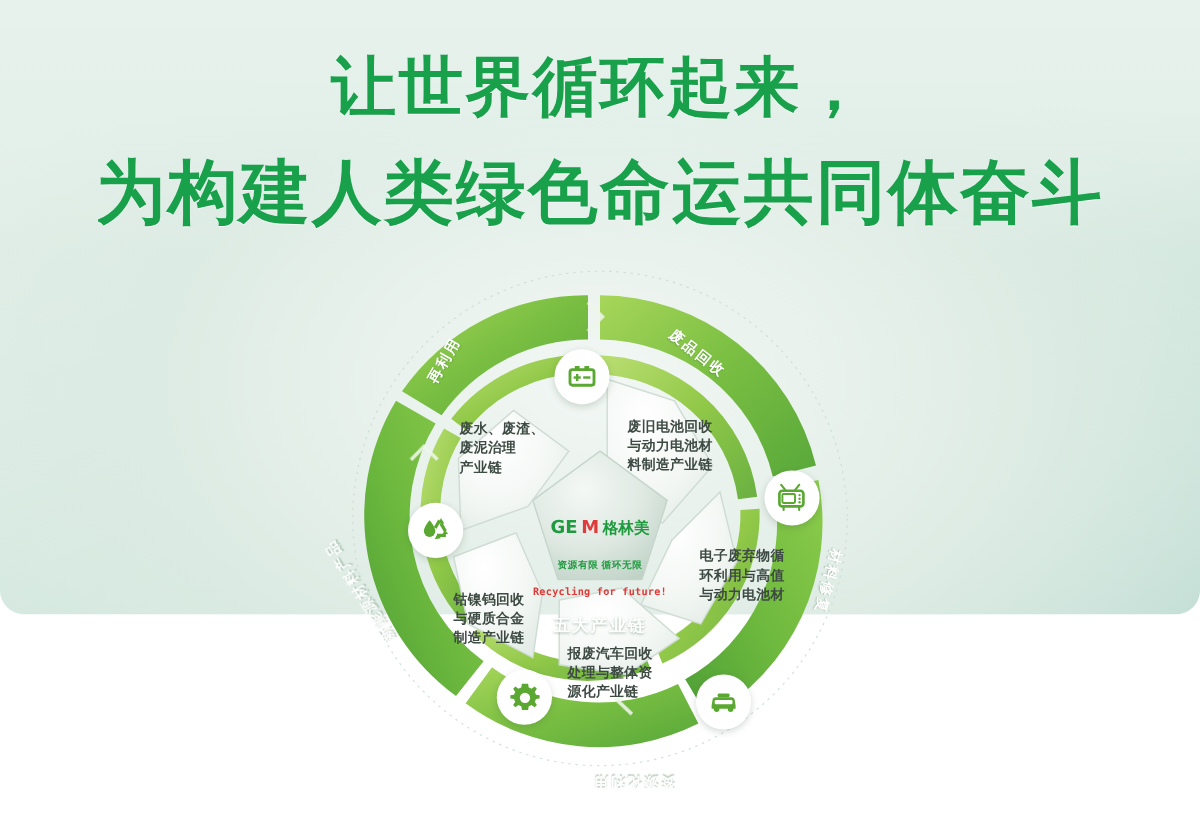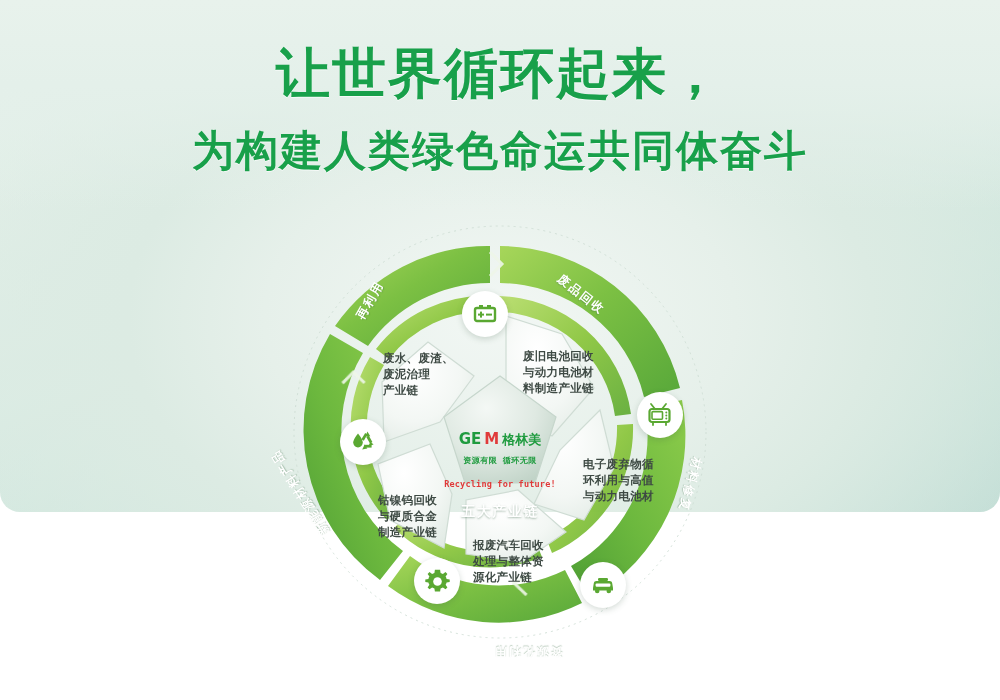--- a/index.html
+++ b/index.html
@@ -25,21 +25,21 @@
     position:absolute;left:0;top:40px;width:1000px;text-align:center;z-index:40;
   }
   .title-line{
     display:block;
     color:#18a04a;
     font-weight:bold;
     letter-spacing:2px;
     text-shadow:0 1px 0 rgba(255,255,255,.65);
   }
   .title-line.l1{font-size:54px;line-height:66px;}
-  .title-line.l2{font-size:42px;line-height:66px;margin-top:12px;}
+  .title-line.l2{font-size:58px;line-height:66px;margin-top:22px;}
 
   
   .wheel{
     position:absolute;left:290px;top:222px;width:420px;height:420px;z-index:10;
   }
   .wheel svg{display:block;width:420px;height:420px;overflow:visible;}
 
   
   .icon-bubble{
     position:absolute;width:46px;height:46px;border-radius:50%;
@@ -79,23 +79,22 @@
     padding-top:12px;box-sizing:border-box;
   }
   .logo-row{display:flex;align-items:center;justify-content:flex-end;gap:3px;height:15px;}
   .logo-gem{
     font-size:15px;font-weight:bold;color:#1f9b3f;letter-spacing:0px;
     font-family:"DejaVu Sans",sans-serif;line-height:15px;
   }
   .logo-m{color:#e03a3a;}
   .logo-cn{font-size:13px;font-weight:bold;color:#1f9b3f;letter-spacing:0px;line-height:15px;}
   .logo-tag{
-    font-size:8px;color:#1f9b3f;font-weight:bold;letter-spacing:.5px;margin-top:8px;
+    font-size:8px;color:#1f9b3f;font-weight:bold;letter-spacing:.5px;margin-top:18px;
     white-space:nowrap;
-    font-family:Liberation Mono, monospace;
   }
   .logo-en{
     font-size:8.5px;color:#e03a3a;font-weight:bold;letter-spacing:.2px;margin-top:13px;
     font-family:"DejaVu Sans Mono",monospace;white-space:nowrap;text-align:center;
   }
   .hub-title{
     margin-top:14px;
     font-size:14px;font-weight:bold;color:#ffffff;letter-spacing:1.5px;
     text-shadow:0 1px 2px rgba(70,110,85,.45);
     white-space:nowrap;

